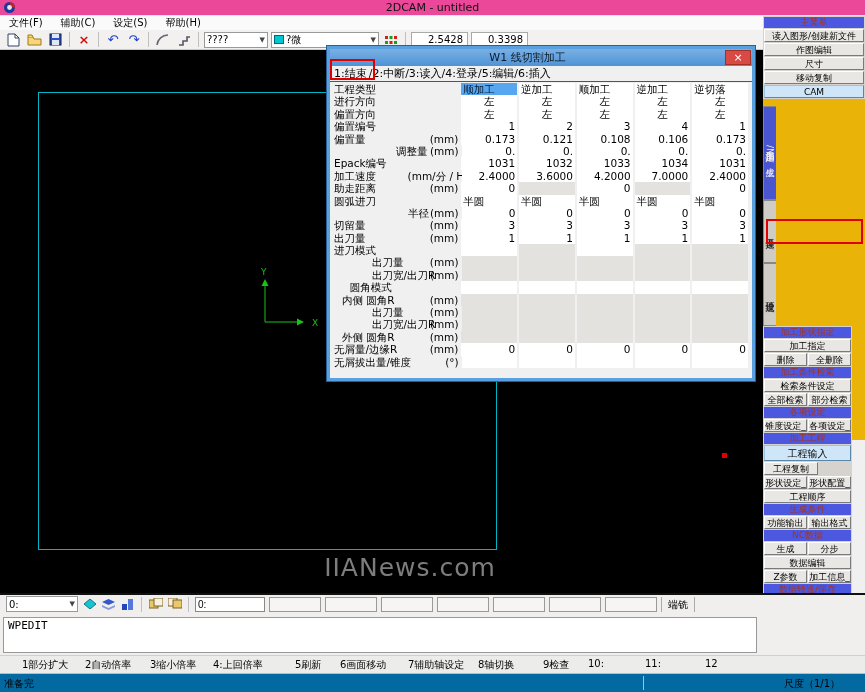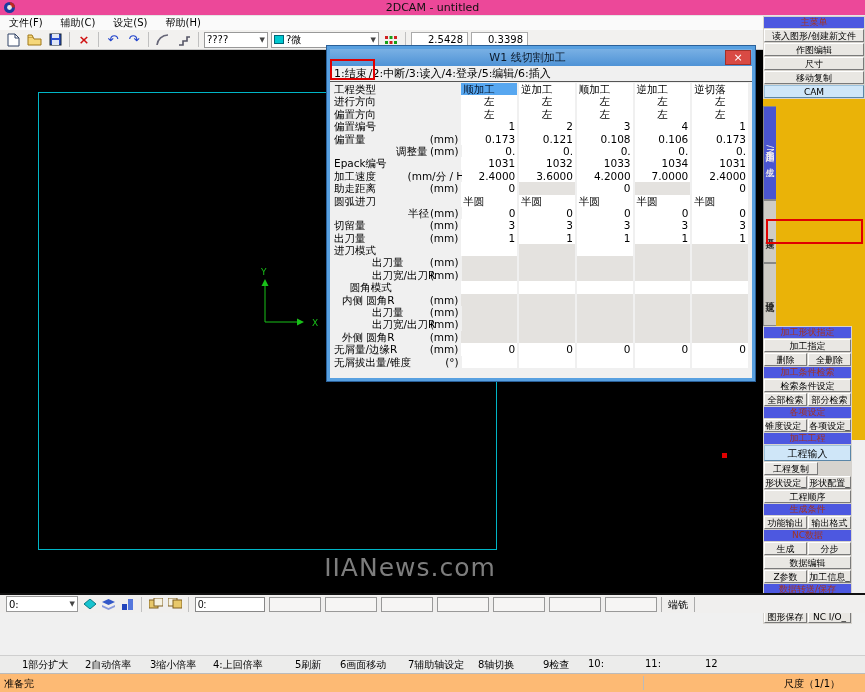--- a/index.html
+++ b/index.html
@@ -80,21 +80,21 @@
 
   
   .cmdarea { position:absolute; left:0; top:613px; width:865px; height:42px; background:#f0efee; }
   .cmdbox { position:absolute; left:3px; top:4px; width:754px; height:36px; background:#fff; border:1px solid #999; font-family:"DejaVu Sans Mono","Liberation Mono",monospace; font-size:11px; padding:1px 4px; }
 
   
   .fnbar { position:absolute; left:0; top:655px; width:865px; height:18px; background:#ececeb; border-top:1px solid #cfcfcf; }
   .fnitem { position:absolute; top:2px; font-size:10px; white-space:nowrap; }
 
   
-  .statusbar { position:absolute; left:0; top:673px; width:865px; height:19px; background:#fdba74; border-top:1px solid #bbb; font-size:10px; }
+  .statusbar { position:absolute; left:0; top:673px; width:865px; height:19px; background:#0369a1; border-top:1px solid #bbb; font-size:10px; }
   .statusbar .left { position:absolute; left:4px; top:3px; }
   .statusbar .divider { position:absolute; left:643px; top:2px; width:1px; height:14px; background:#bbb; }
   .statusbar .right { position:absolute; left:784px; top:3px; }
 
   svg { display:block; }
 </style>
 </head>
 <body>
 
 <div id="root">
@@ -527,20 +527,23 @@
     <div class="statbox"></div>
     <div class="statbox"></div>
     <div class="statbox"></div>
     <div class="statbox"></div>
     <div class="statbox"></div>
     <div class="statbox"></div>
     <div class="statbox"></div>
     <div class="modelabel">端铣</div>
   </div>
 
+  <div class="cmdarea">
+    <div class="cmdbox">WPEDIT</div>
+  </div>
 
   <div class="fnbar">
       <span class="fnitem" style="left: 22px;">1部分扩大</span>
       <span class="fnitem" style="left: 85px;">2自动倍率</span>
       <span class="fnitem" style="left: 150px;">3缩小倍率</span>
       <span class="fnitem" style="left: 213px;">4:上回倍率</span>
       <span class="fnitem" style="left: 295px;">5刷新</span>
       <span class="fnitem" style="left: 340px;">6画面移动</span>
       <span class="fnitem" style="left: 408px;">7辅助轴设定</span>
       <span class="fnitem" style="left: 478px;">8轴切换</span>

